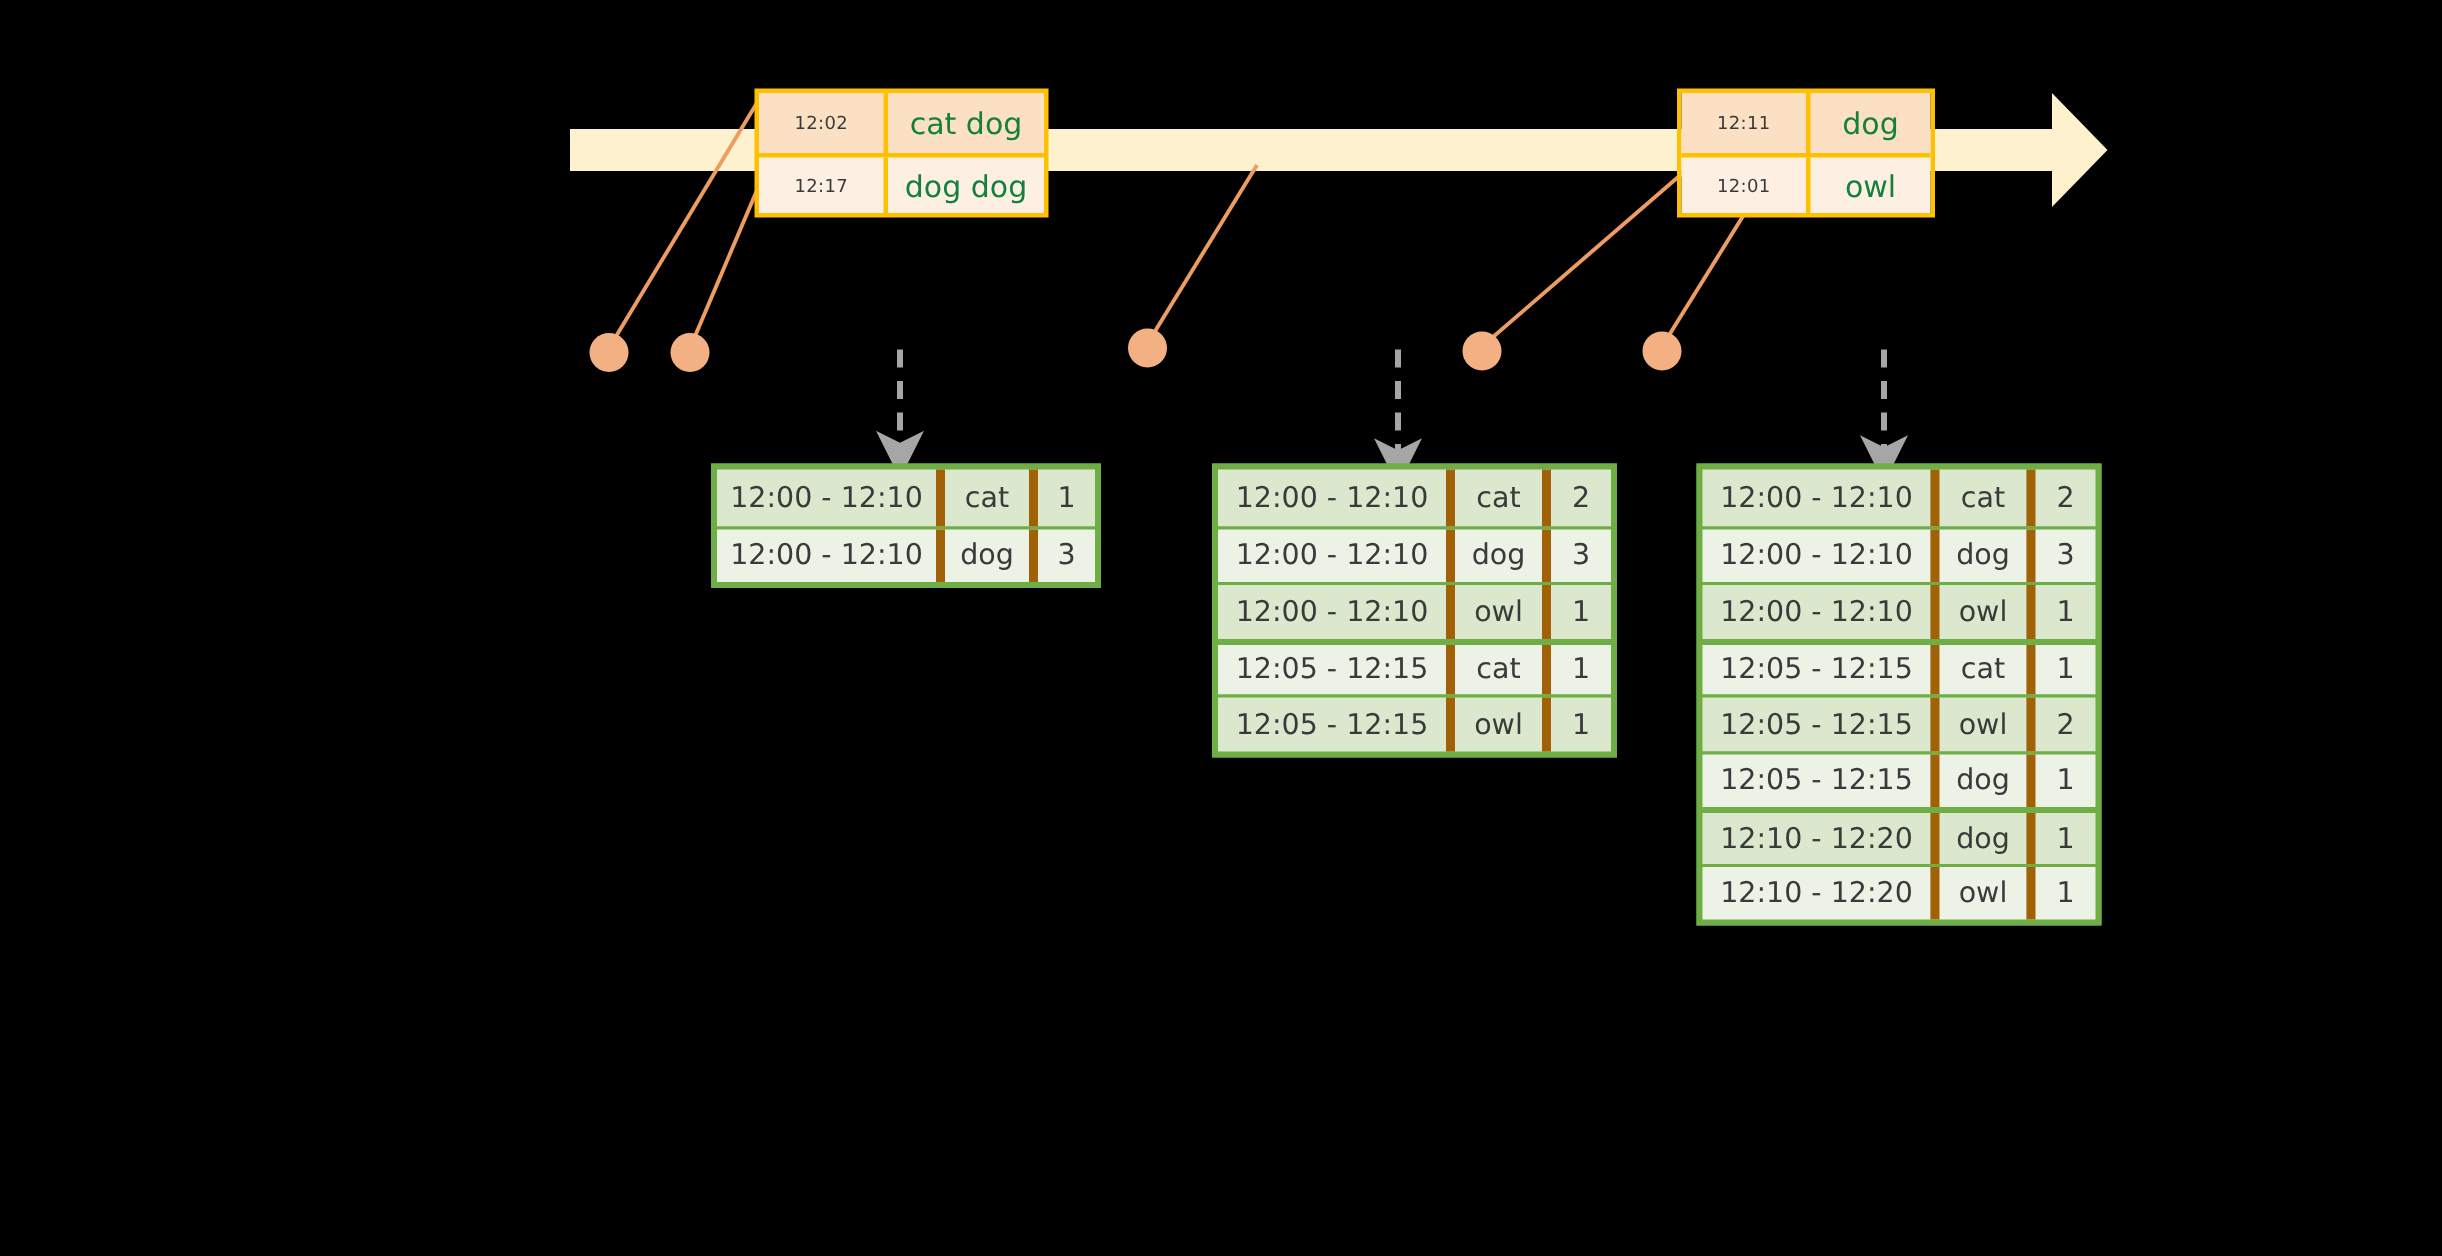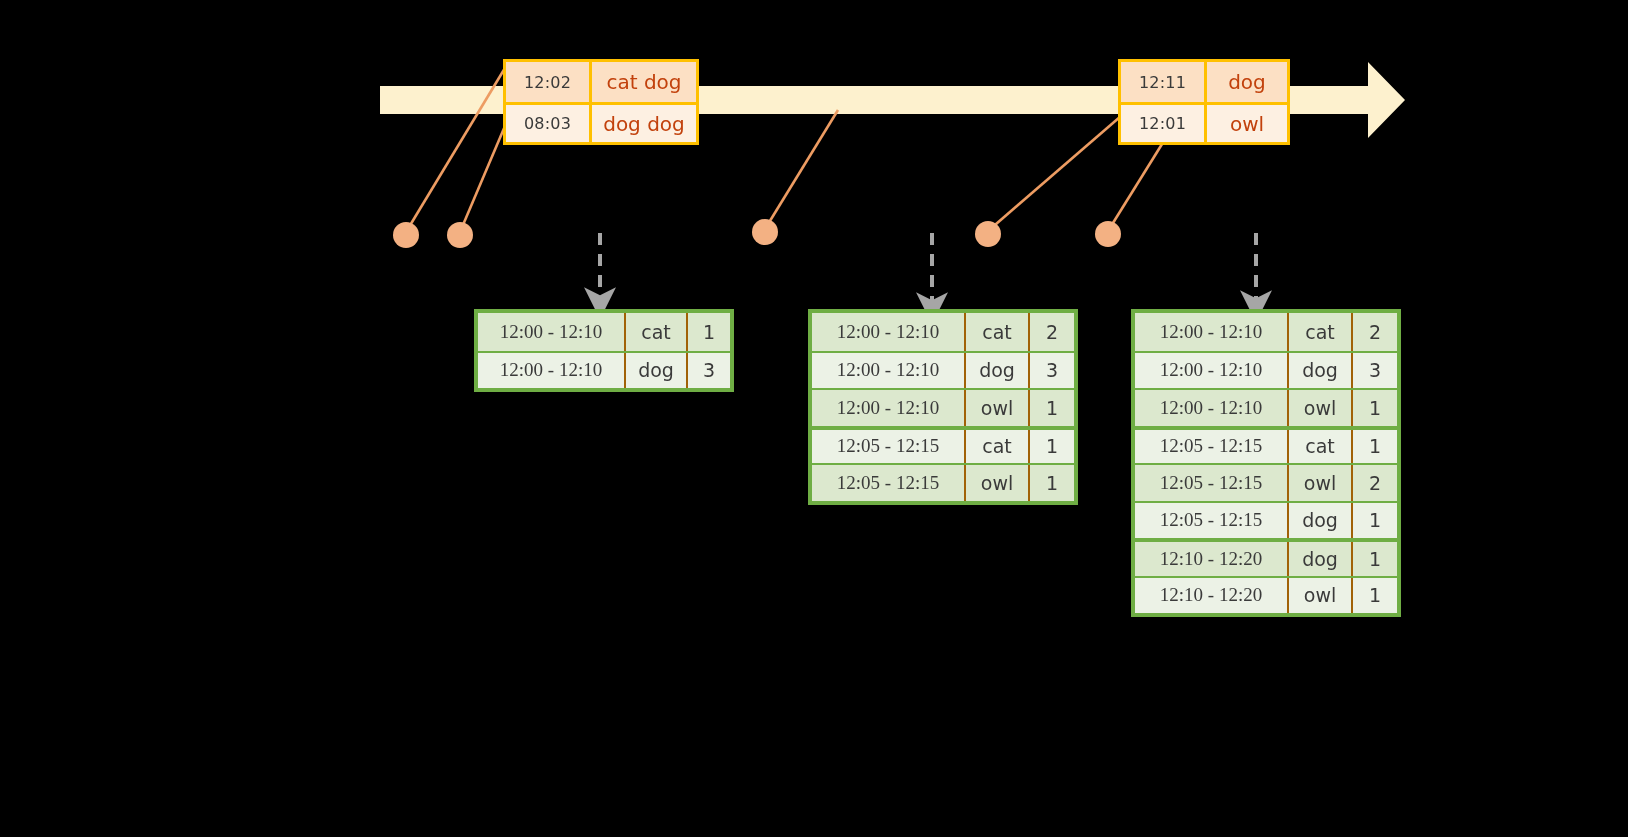--- a/index.html
+++ b/index.html
@@ -47,31 +47,31 @@
   }
   .event-row.shade-a { background: #FCE0C4; }
   .event-row.shade-b { background: #FDF0E2; }
   .event-time {
     width: 86px;
     box-sizing: border-box;
     border-right: 3px solid #FFC000;
     display: flex;
     align-items: center;
     justify-content: center;
-    font-size: 16px;
+    font-size: 12px;
     color: #3a3a3a;
     letter-spacing: .2px;
   }
   .event-payload {
     flex: 1 1 auto;
     display: flex;
     align-items: center;
     justify-content: center;
     font-size: 20px;
-    color: #c2410c;
+    color: #15803d;
     padding: 0 8px;
     white-space: nowrap;
   }
 
   
   .result-table {
     position: absolute;
     border: 4px solid #6FAE44;
     box-sizing: border-box;
     background: #6FAE44;
@@ -89,24 +89,24 @@
   .rt-row.grp-sep + .rt-row { border-top: 4px solid #6FAE44; }
   .rt-cell {
     display: flex;
     align-items: center;
     justify-content: center;
     font-size: 19px;
     color: #3a3a3a;
     box-sizing: border-box;
     white-space: nowrap;
   }
-  .rt-cell + .rt-cell { border-left: 2px solid #a16207; }
+  .rt-cell + .rt-cell { border-left: 6px solid #a16207; }
   .rt-row.odd .rt-cell  { background: #DCE8CE; }
   .rt-row.even .rt-cell { background: #ECF2E6; }
-  .c-window { width: 146px; font-family: Liberation Serif, serif; }
+  .c-window { width: 146px; }
   .c-key    { width: 62px; }
   .c-count  { width: 44px; }
 
   
   .wide .c-window { width: 152px; }
   .wide .c-key    { width: 64px; }
   .wide .c-count  { width: 46px; }
 </style>
 </head>
 <body>
@@ -146,21 +146,21 @@
       <line x1="1256" y1="233" x2="1256" y2="303" marker-end="url(#dash-arrow)"></line>
     </g>
   </svg>
 
   <div class="event-box" style="left:503px; top:59px; width:196px;">
     <div class="event-row shade-a">
       <div class="event-time">12:02</div>
       <div class="event-payload">cat dog</div>
     </div>
     <div class="event-row shade-b">
-      <div class="event-time">08:03</div>
+      <div class="event-time">12:17</div>
       <div class="event-payload">dog dog</div>
     </div>
   </div>
 
 
   <div class="event-box" style="left:1118px; top:59px; width:172px;">
     <div class="event-row shade-a">
       <div class="event-time">12:11</div>
       <div class="event-payload">dog</div>
     </div>

